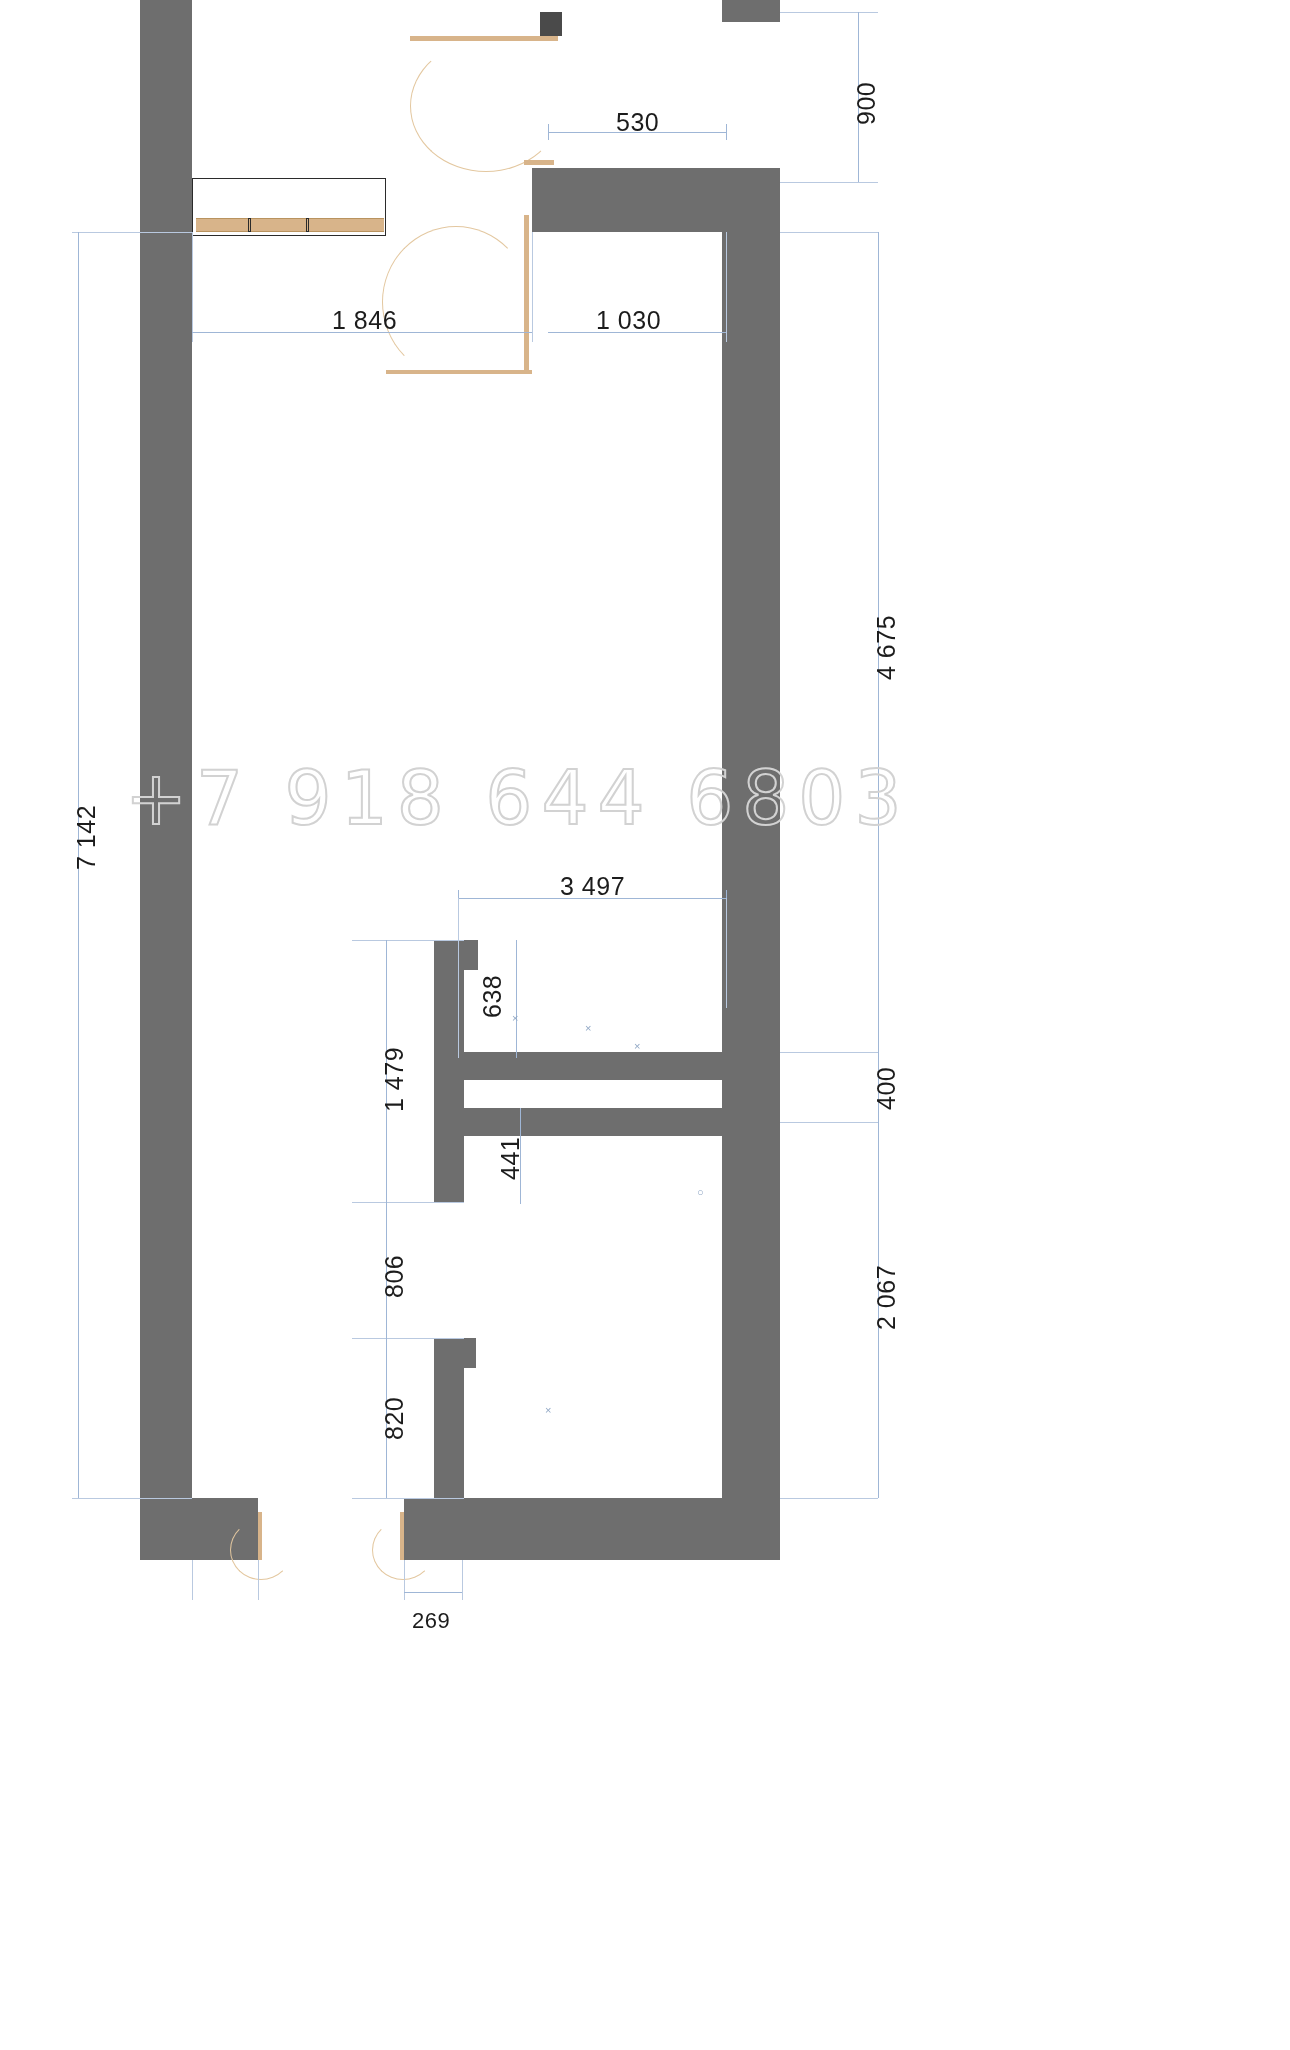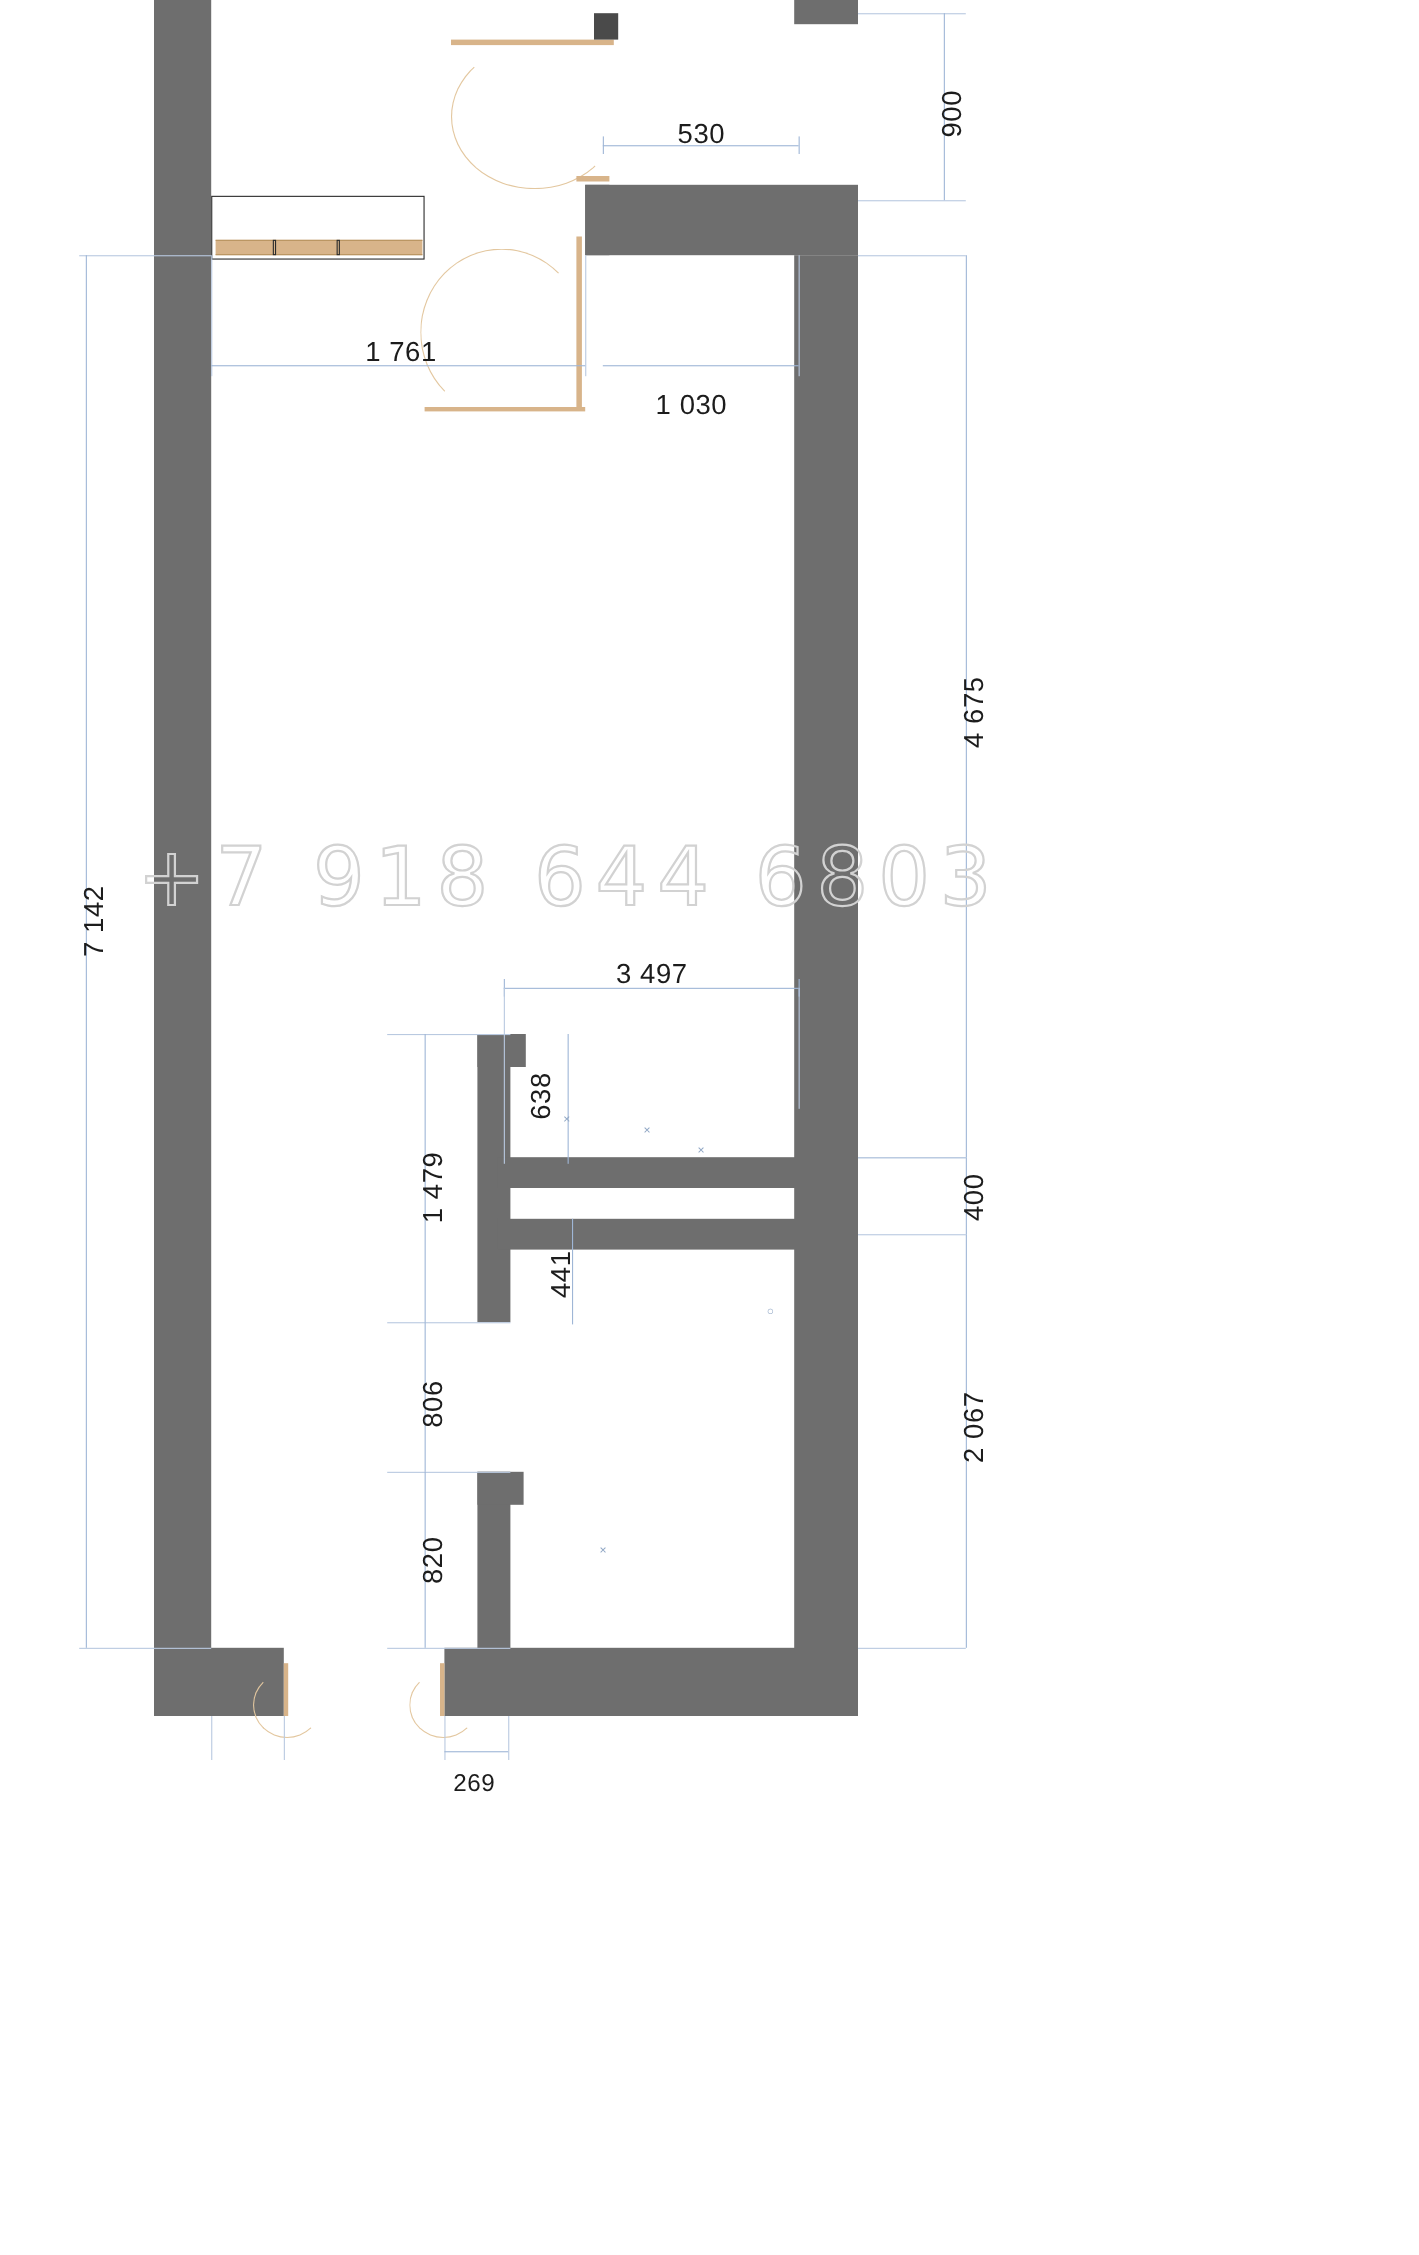--- a/index.html
+++ b/index.html
@@ -146,22 +146,22 @@
   <div class="dim-line h" style="left:548px; top:132px; width:178px;"></div>
   <div class="dim-line v" style="left:548px; top:124px; height:16px;"></div>
   <div class="dim-line v" style="left:726px; top:124px; height:16px;"></div>
   <div class="dim" style="left:616px; top:108px;">530</div>
 
   <div class="ext-line v" style="left:192px; top:232px; height:110px;"></div>
   <div class="ext-line v" style="left:532px; top:232px; height:110px;"></div>
   <div class="ext-line v" style="left:726px; top:232px; height:110px;"></div>
   <div class="dim-line h" style="left:192px; top:332px; width:340px;"></div>
   <div class="dim-line h" style="left:548px; top:332px; width:178px;"></div>
-  <div class="dim" style="left:332px; top:306px;">1 761</div>
-  <div class="dim" style="left:596px; top:306px;margin-top:48px;">1 030</div>
+  <div class="dim" style="left:332px; top:306px;">1 846</div>
+  <div class="dim" style="left:596px; top:306px;">1 030</div>
 
   <div class="ext-line h" style="left:780px; top:232px; width:98px;"></div>
   <div class="ext-line h" style="left:780px; top:1052px; width:98px;"></div>
   <div class="dim-line v" style="left:878px; top:232px; height:820px;"></div>
   <div class="dim vert" style="left:872px; top:680px;">4 675</div>
 
   <div class="ext-line h" style="left:72px; top:232px; width:120px;"></div>
   <div class="ext-line h" style="left:72px; top:1498px; width:120px;"></div>
   <div class="dim-line v" style="left:78px; top:232px; height:1266px;"></div>
   <div class="dim vert" style="left:72px; top:870px;">7 142</div>

